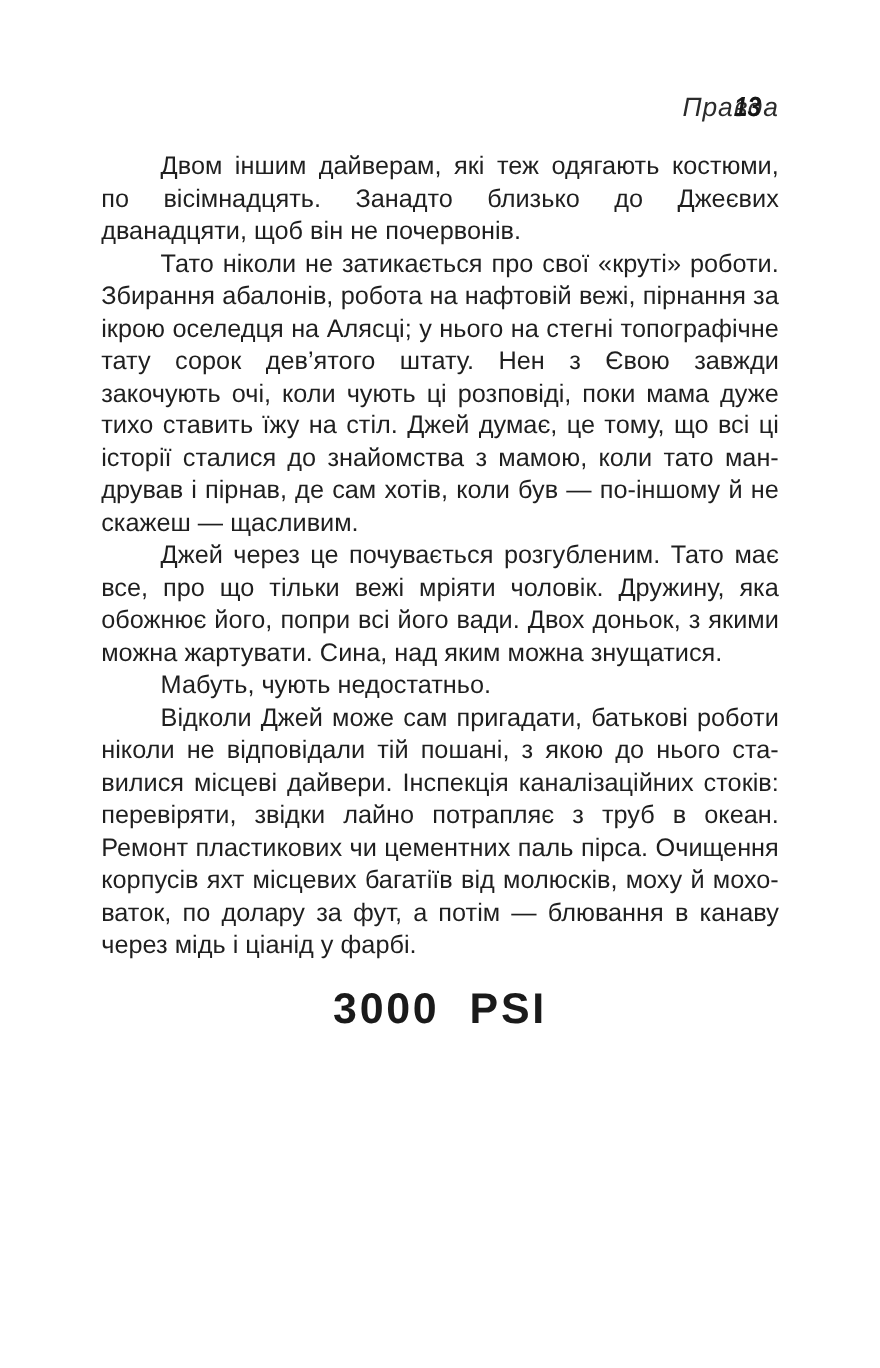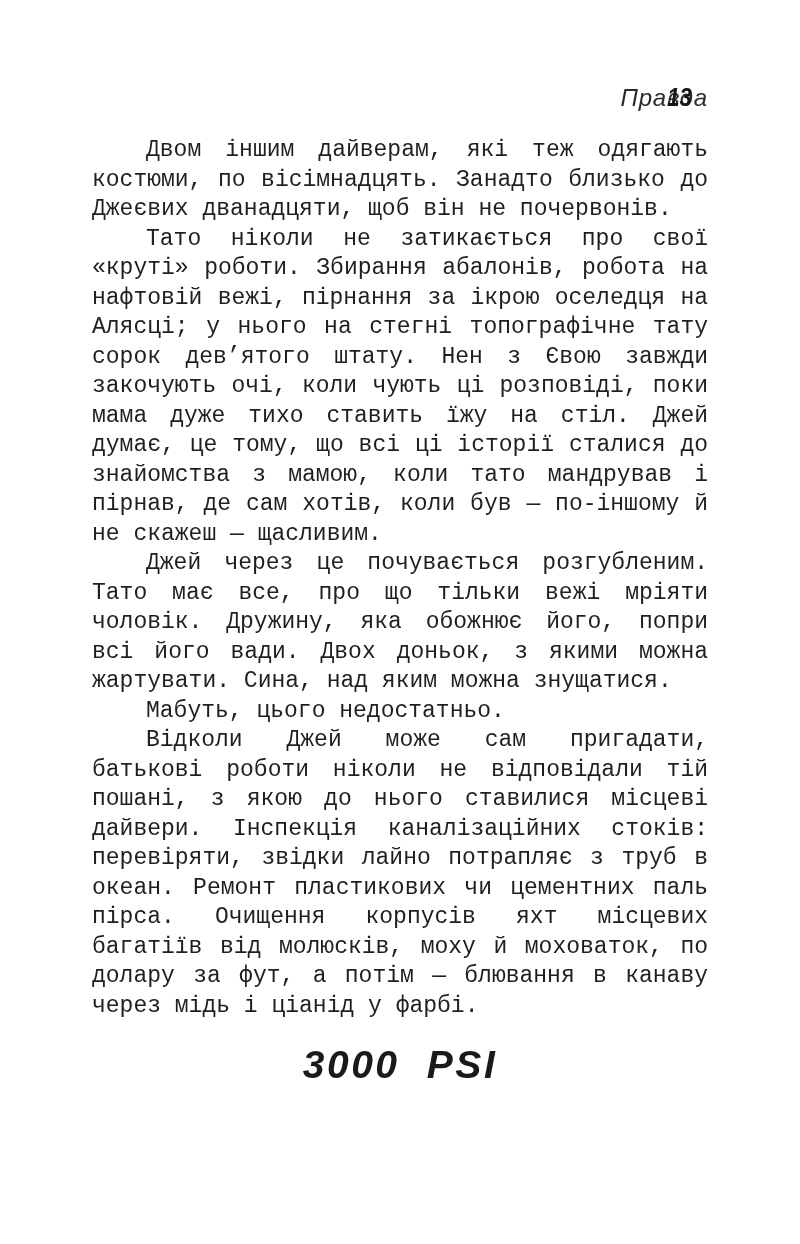--- a/index.html
+++ b/index.html
@@ -45,50 +45,48 @@
     font-size: 23px;
     line-height: 29.5px;
     text-align: justify;
     color: #1f1f1f;
   }
   .body-text p {
     margin: 0;
     padding: 0;
     text-indent: 54px;
     hyphens: manual;
-    font-family: Liberation Mono, monospace;
     -webkit-hyphens: manual;
   }
   .section-heading {
     margin: 22px 0 6px 0;
     text-align: center;
     font-size: 39px;
     line-height: 44px;
     font-weight: 600;
     letter-spacing: 2.5px;
     word-spacing: 14px;
     color: #1a1a1a;
     font-family: "Liberation Sans", sans-serif;
-    font-style: italic;
   }
 </style>
 </head>
 <body>
 
 <div class="page">
 
   <div class="running-head">
     <span class="running-title">Правда</span>
     <span class="page-number">13</span>
   </div>
 
   <div class="body-text">
     <p>Двом іншим дайверам, які теж одягають костюми, по вісімнадцять. Занадто близько до Джеєвих дванадцяти, щоб він не почервонів.</p>
     <p>Тато ніколи не затикається про свої «круті» роботи. Збирання абалонів, робота на нафтовій вежі, пірнання за ікрою оселедця на Алясці; у нього на стегні топогра­фічне тату сорок дев’ятого штату. Нен з Євою завжди закочують очі, коли чують ці розповіді, поки мама дуже тихо ставить їжу на стіл. Джей думає, це тому, що всі ці історії сталися до знайомства з мамою, коли тато ман­дрував і пірнав, де сам хотів, коли був — по-іншому й не скажеш — щасливим.</p>
     <p>Джей через це почувається розгубленим. Тато має все, про що тільки вежі мріяти чоловік. Дружину, яка обожнює його, попри всі його вади. Двох доньок, з якими можна жартувати. Сина, над яким можна знущатися.</p>
-    <p>Мабуть, цього недостатньо.</p>
+    <p>Мабуть, чують недостатньо.</p>
     <p>Відколи Джей може сам пригадати, батькові роботи ніколи не відповідали тій пошані, з якою до нього ста­вилися місцеві дайвери. Інспекція каналізаційних сто­ків: перевіряти, звідки лайно потрапляє з труб в океан. Ремонт пластикових чи цементних паль пірса. Очищення корпусів яхт місцевих багатіїв від молюсків, моху й мохо­ваток, по долару за фут, а потім — блювання в канаву через мідь і ціанід у фарбі.</p>
 
     <div class="section-heading">3000 PSI</div>
 
   </div>
 
 </div>
 
 </body></html>

